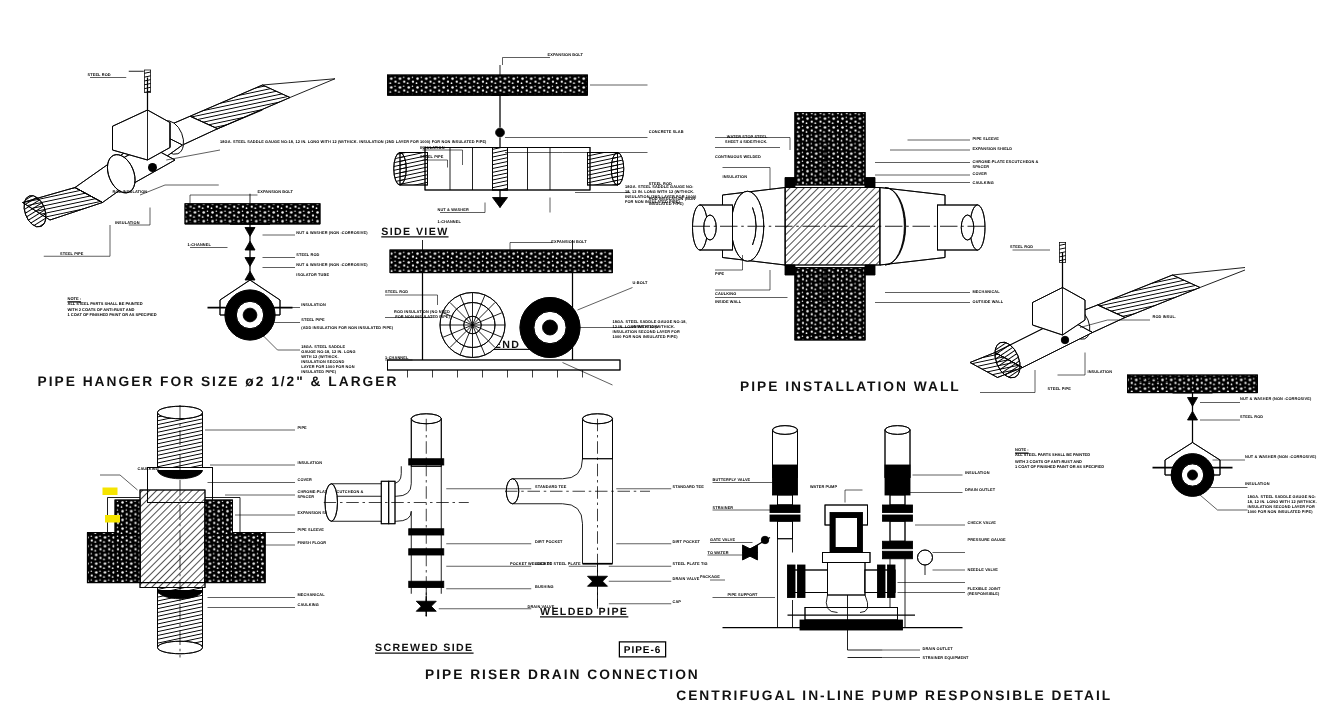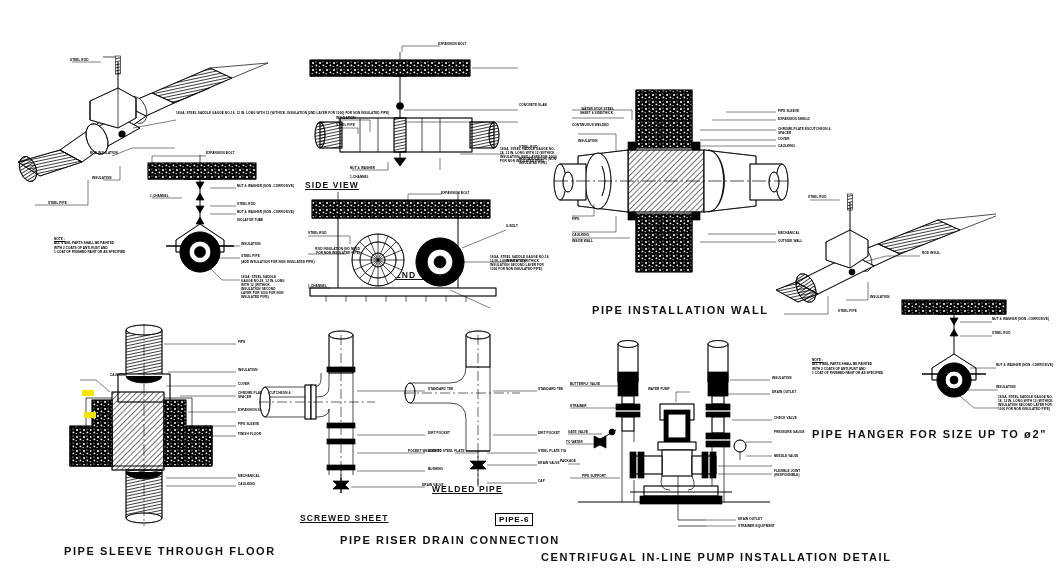--- a/index.html
+++ b/index.html
@@ -21,29 +21,28 @@
   svg{position:absolute;left:0;top:0;overflow:visible;}
   .ln{stroke:#000;fill:none;}
   .w05{stroke-width:.5}.w07{stroke-width:.7}.w1{stroke-width:1}.w14{stroke-width:1.4}
   .hl{position:absolute;background:#f5e400;}
 </style>
 </head>
 <body>
 
 <div id="sheet">
 
+<div class="ttl" style="left:30px;top:300px">PIPE HANGER FOR SIZE ø2 1/2" &amp; LARGER</div>
 <div class="ttl" style="left:592px;top:304px">PIPE INSTALLATION WALL</div>
-<div class="ttl" style="left:812px;top:428px">PIPE HANGER FOR SIZE UP TO ø2"</div>
-<div class="ttl" style="left:64px;top:545px">PIPE SLEEVE THROUGH FLOOR</div>
 <div class="ttl" style="left:340px;top:534px">PIPE RISER DRAIN CONNECTION</div>
-<div class="ttl" style="left:541px;top:551px">CENTRIFUGAL IN-LINE PUMP INSTALLATION DETAIL</div>
+<div class="ttl" style="left:541px;top:551px">CENTRIFUGAL IN-LINE PUMP RESPONSIBLE DETAIL</div>
 
 <div class="subttl" style="left:305px;top:180px">SIDE VIEW</div>
 <div class="subttl" style="left:395px;top:270px">END VIEW</div>
-<div class="subttl" style="left:300px;top:513px">SCREWED SHEET</div>
+<div class="subttl" style="left:300px;top:513px">SCREWED SIDE</div>
 <div class="subttl" style="left:432px;top:484px">WELDED PIPE</div>
 
 <div class="boxttl" style="left:495px;top:513px">PIPE-6</div>
 
 <div class="det" style="left:0;top:0;width:290px;height:290px">
 <svg width="290" height="290" viewBox="0 0 290 290">
   <defs>
     <pattern id="hatchA" width="4" height="4" patternTransform="rotate(45)" patternUnits="userSpaceOnUse">
       <line x1="0" y1="0" x2="0" y2="4" stroke="#000" stroke-width="1.1"></line>
     </pattern>

